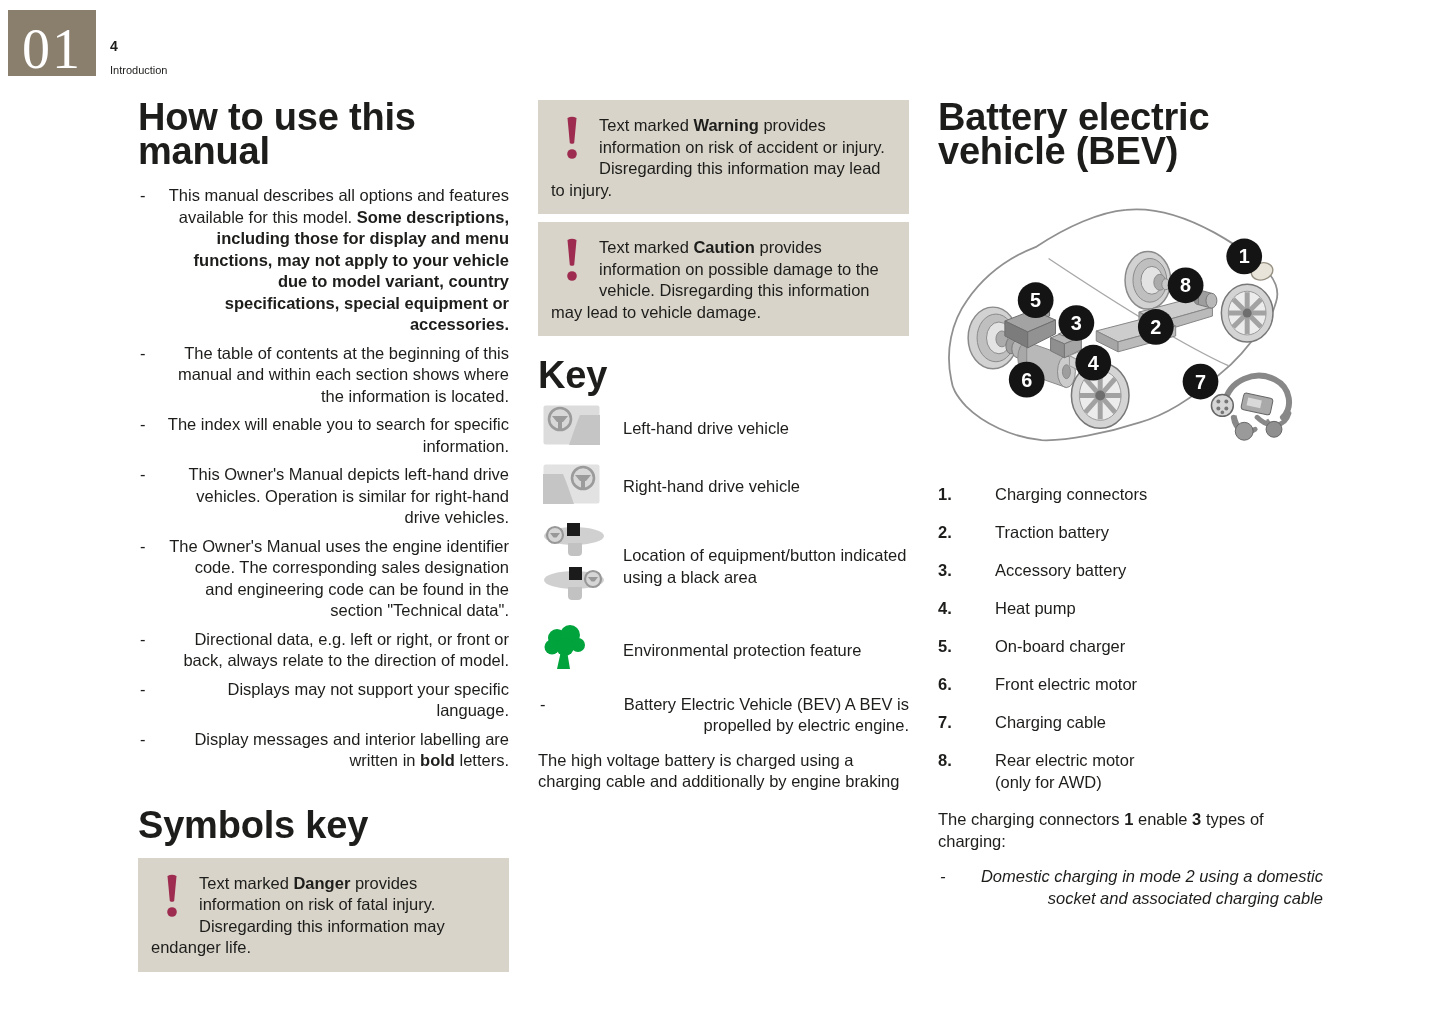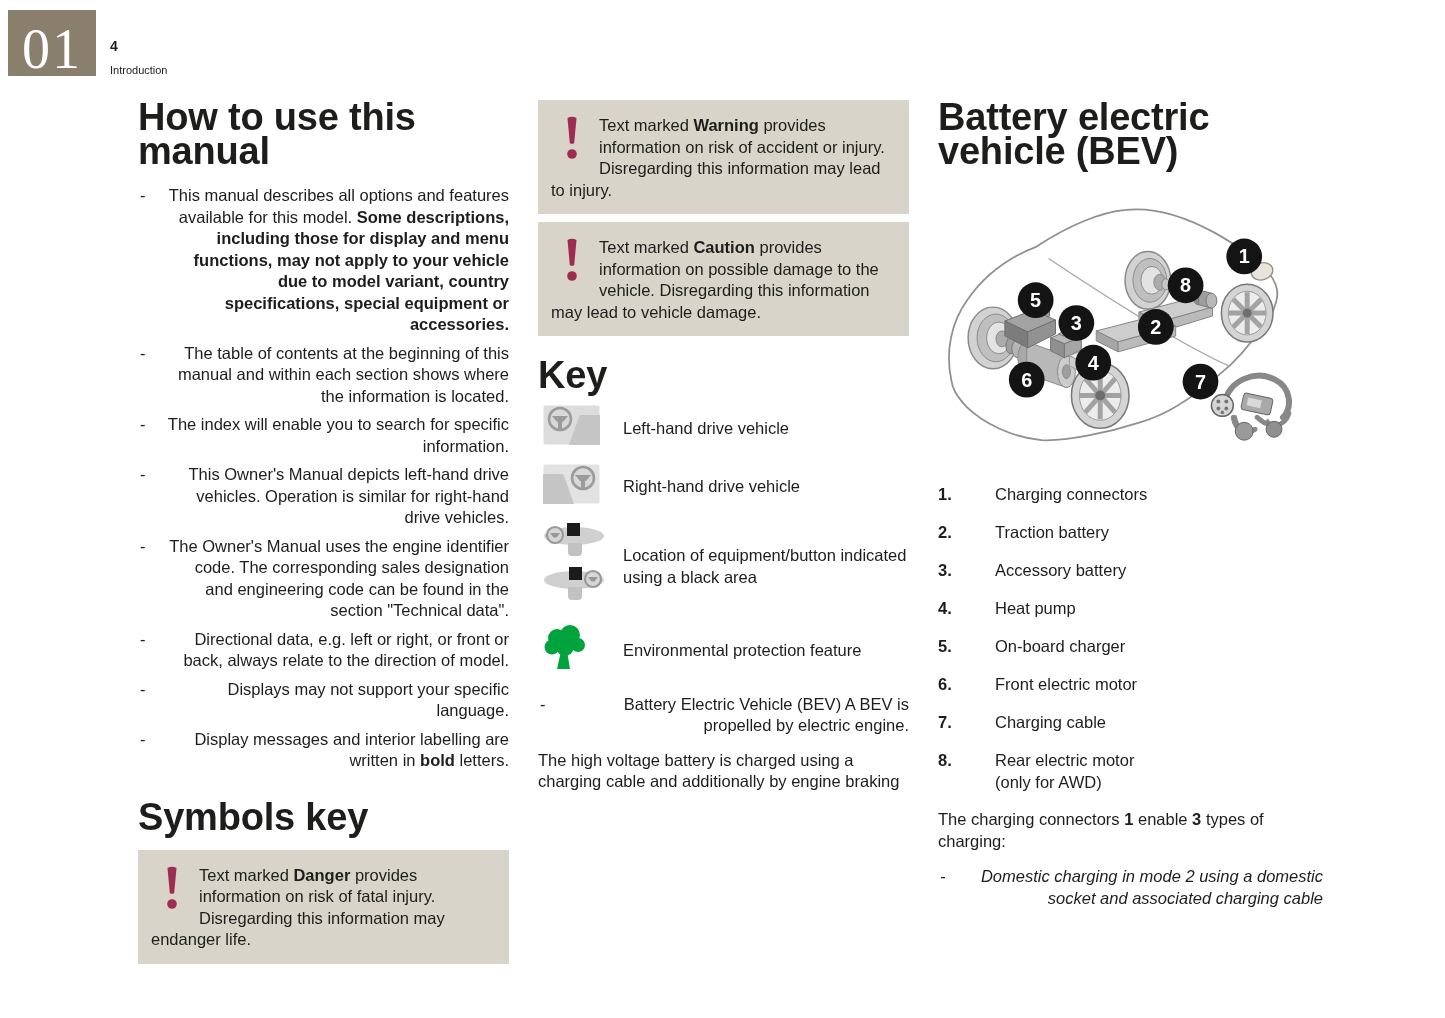--- a/index.html
+++ b/index.html
@@ -14,21 +14,21 @@
   .page-num{font-size:14px;font-weight:700;}
   .section-title{font-size:11px;margin-top:10px;}
 
   
   .col{position:absolute;top:100px;font-size:16.5px;line-height:21.5px;}
   .col-left{left:138px;width:371px;}
   .col-mid{left:538px;width:371px;}
   .col-right{left:938px;width:385px;}
 
   h1{font-size:38px;line-height:34px;font-weight:700;margin:0;letter-spacing:-0.2px;}
-  .h-symbols{margin-top:28px;}
+  .h-symbols{margin-top:36px;}
   .h-key{margin-top:22px;}
   .h-prop{margin-top:22px;}
 
   
   .dash-list{list-style:none;margin:17px 0 0 0;padding:0;text-align:right;}
   .dash-list li{position:relative;padding-left:27px;margin-bottom:7px;}
   .dash-list li::before{content:"-";position:absolute;left:2px;top:0;}
   b{font-weight:700;}
 
   

